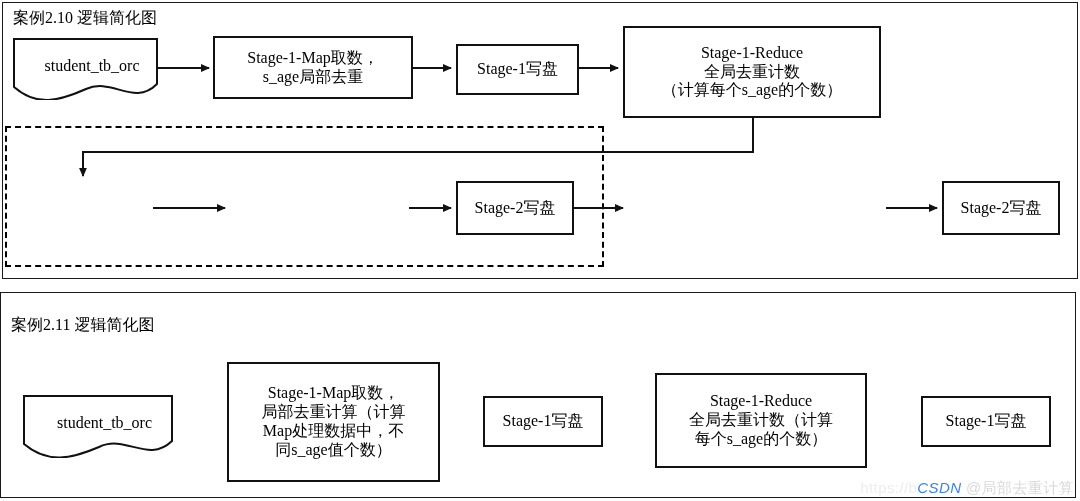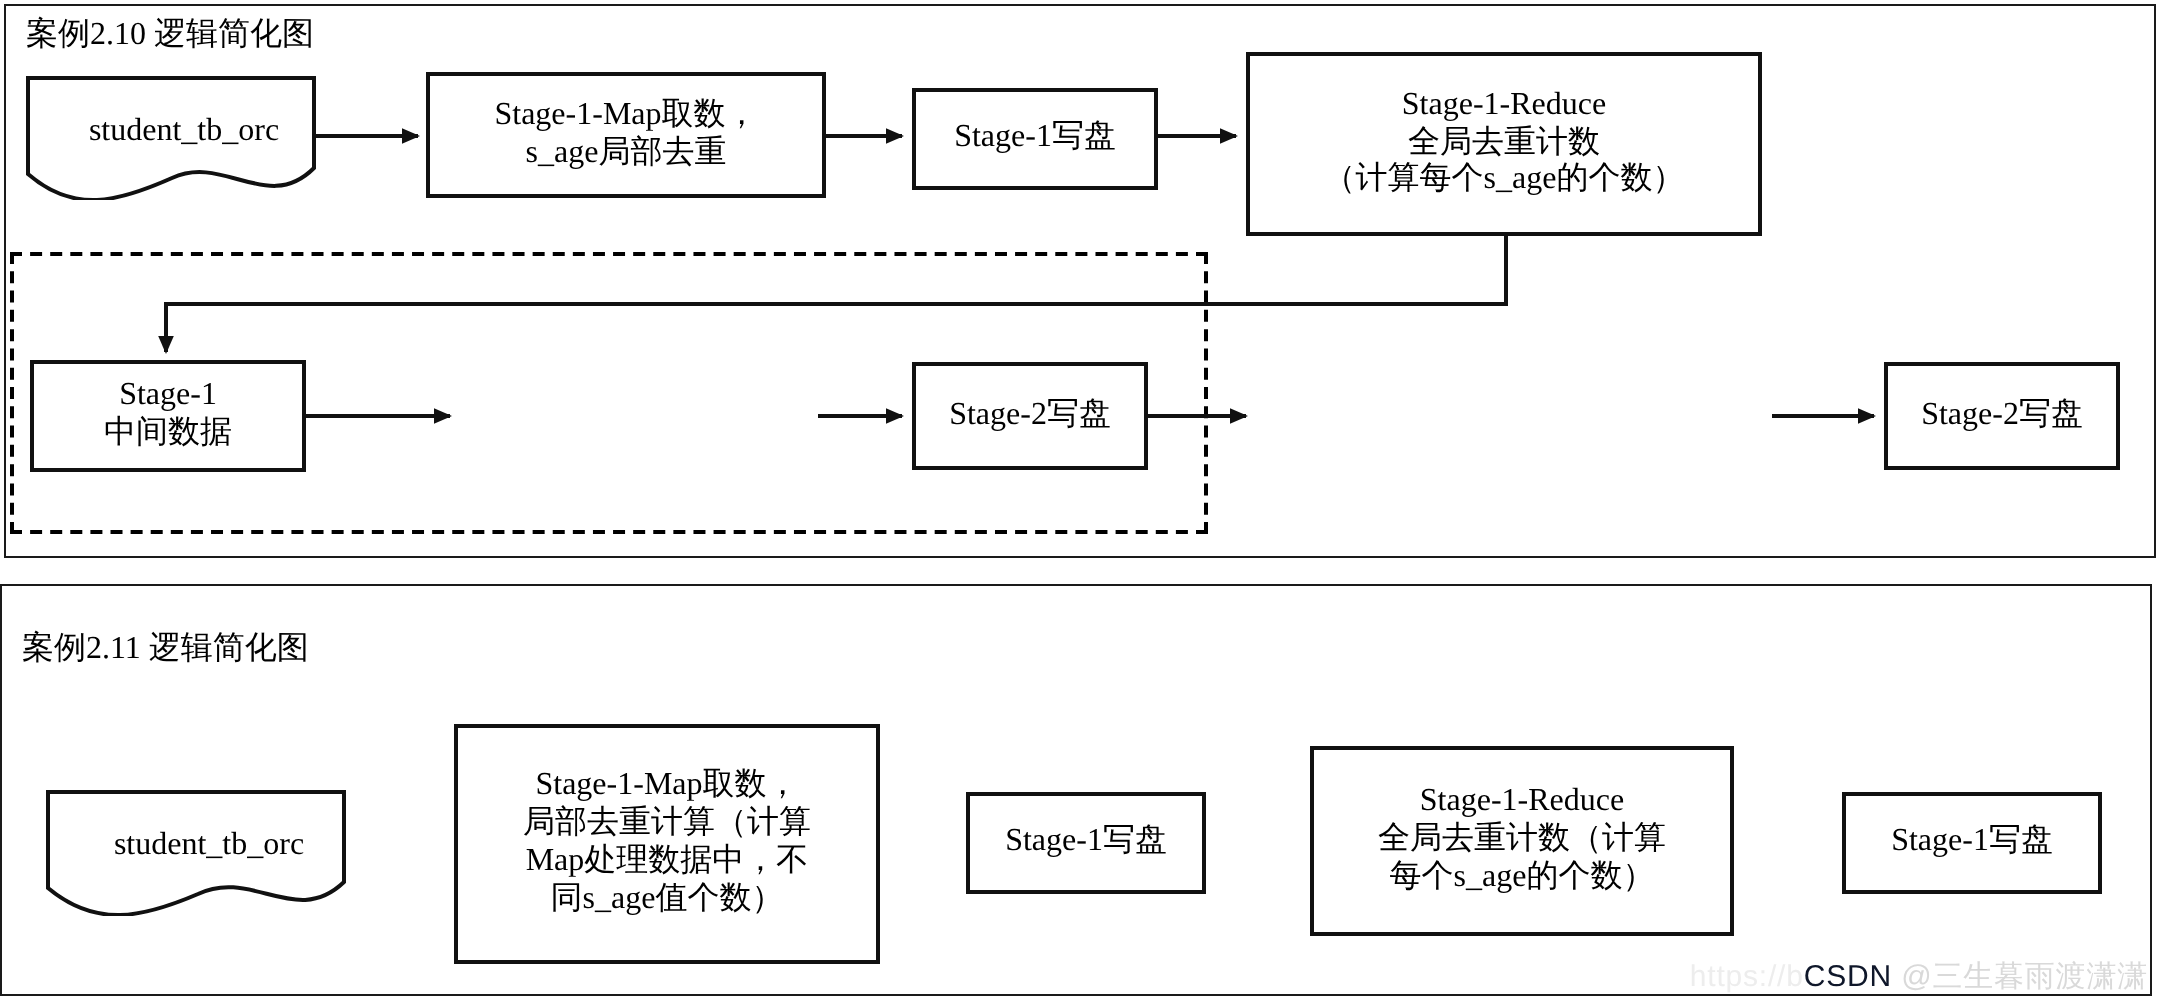--- a/index.html
+++ b/index.html
@@ -99,21 +99,21 @@
     right: 6px;
     bottom: 3px;
     font-size: 15px;
     color: #d9d9d9;
     font-family: "Liberation Sans", sans-serif;
     letter-spacing: 0.4px;
     white-space: nowrap;
     user-select: none;
   }
   #watermark .wm-url  { color: #ededed; }
-  #watermark .wm-csdn { color: #0f172a; }
+  #watermark .wm-csdn { color: #3b82f6; font-style: italic; }
 </style>
 </head>
 <body>
 
 <div id="canvas">
 
   <div class="panel" id="panel-top">
     <div class="panel-title" id="title-top">案例2.10  逻辑简化图</div>
   </div>
 
@@ -163,22 +163,20 @@
 
   <div class="node md" style="left:213px; top:36px; width:200px; height:63px;">Stage-1-Map取数，
 s_age局部去重</div>
 
   <div class="node md" style="left:456px; top:44px; width:123px; height:51px;">Stage-1写盘</div>
 
   <div class="node md" style="left:623px; top:26px; width:258px; height:92px;">Stage-1-Reduce
 全局去重计数
 （计算每个s_age的个数）</div>
 
-  <div class="node md" style="left:15px; top:180px; width:138px; height:56px;">Stage-1
-中间数据</div>
 
 
   <div class="node md" style="left:456px; top:181px; width:118px; height:54px;">Stage-2写盘</div>
 
 
   <div class="node md" style="left:942px; top:181px; width:118px; height:54px;">Stage-2写盘</div>
 
   <div class="panel" id="panel-bottom">
     <div class="panel-title" id="title-bottom">案例2.11  逻辑简化图</div>
   </div>
@@ -198,16 +196,16 @@
   <div class="node md" style="left:483px; top:396px; width:120px; height:51px;">Stage-1写盘</div>
 
   <div class="node md" style="left:655px; top:373px; width:212px; height:95px;">Stage-1-Reduce
 全局去重计数（计算
 每个s_age的个数）</div>
 
   <div class="node md" style="left:921px; top:396px; width:130px; height:51px;">Stage-1写盘</div>
 
   <div id="watermark">
     <span class="wm-url">https://b</span><span class="wm-csdn">CSDN</span>
-    <span>@三生暮雨渡潇潇</span>
+    <span>@局部去重计算</span>
   </div>
 
 </div>
 
 </body></html>

